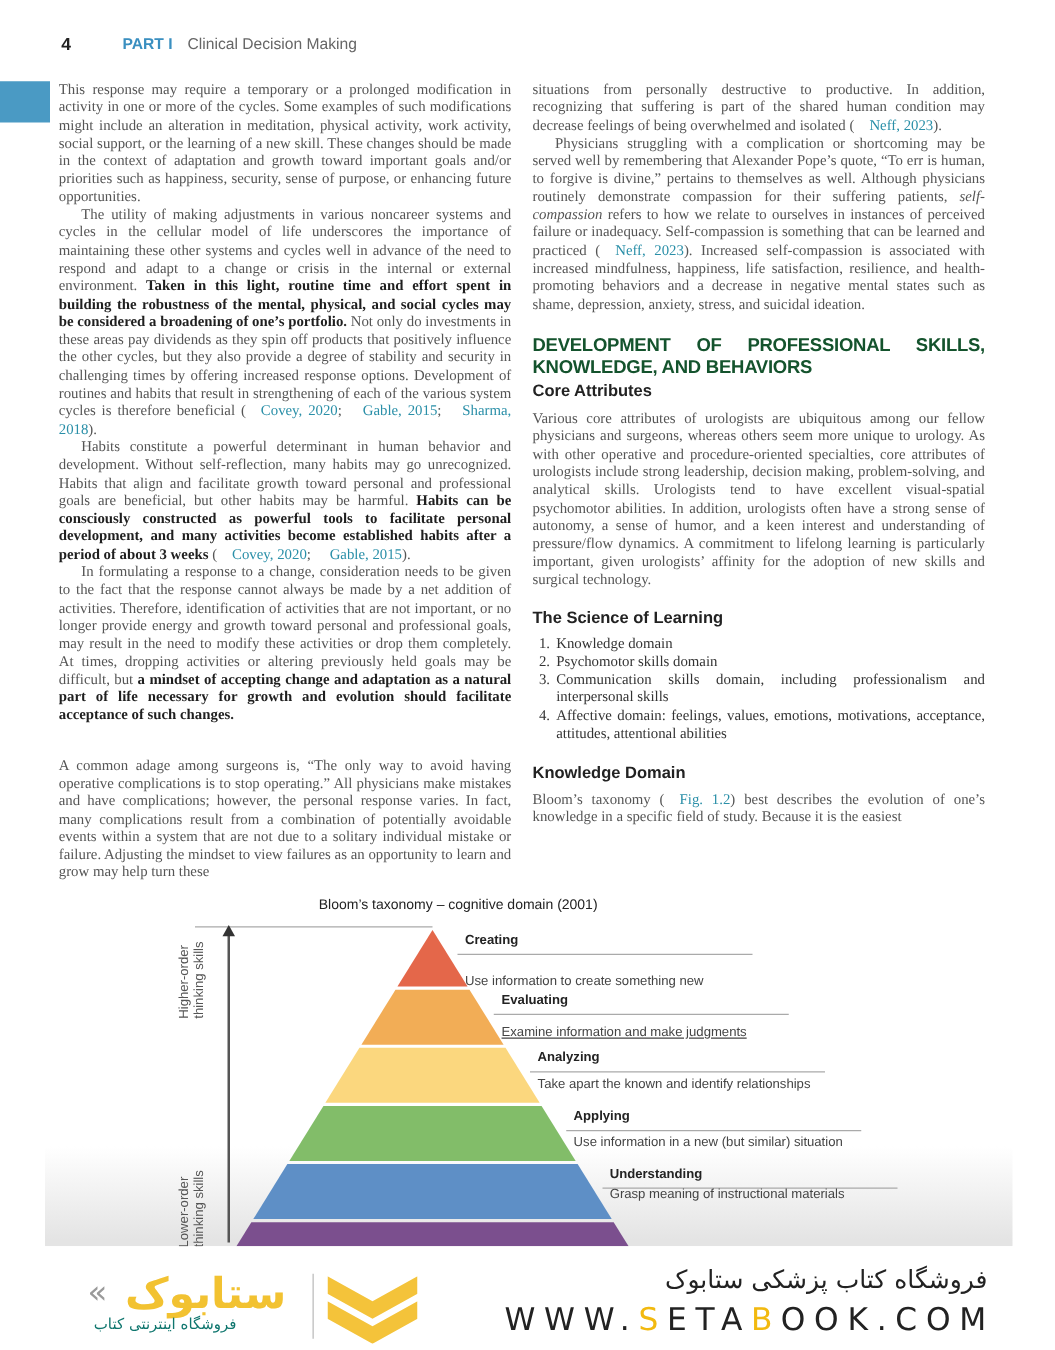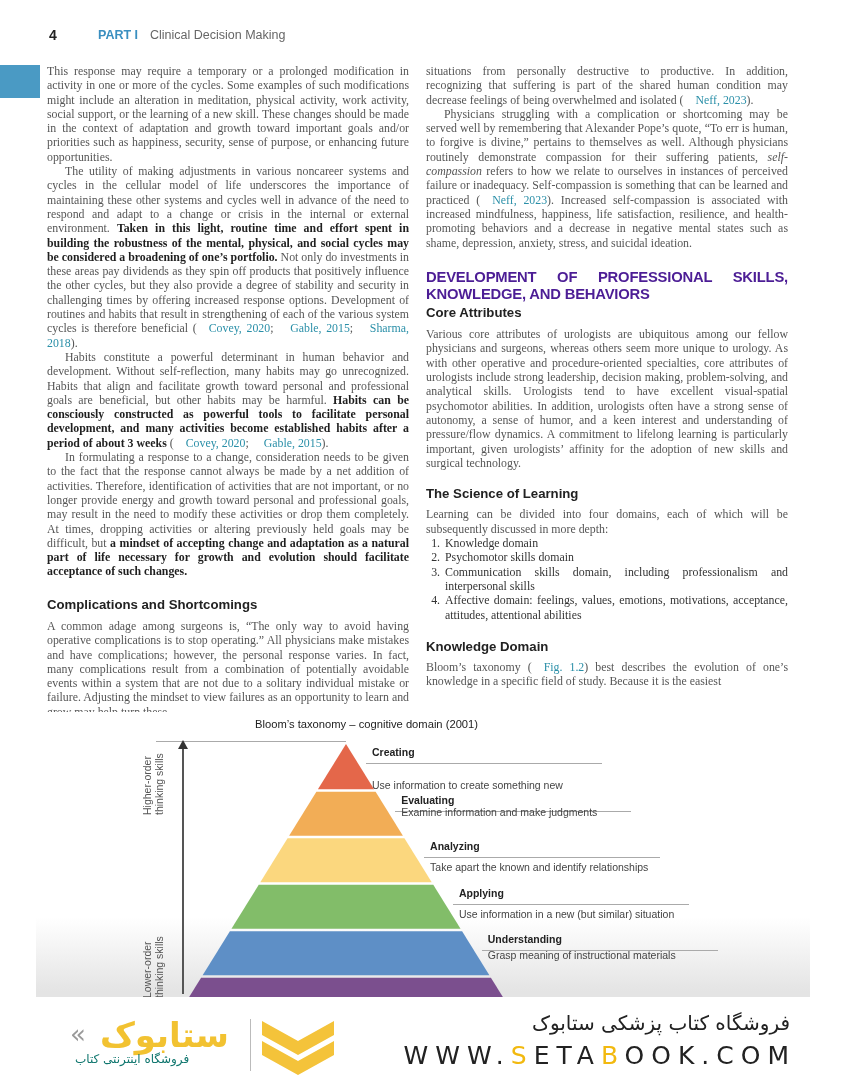--- a/index.html
+++ b/index.html
@@ -11,21 +11,21 @@
   .chap{position:absolute;left:101px;top:1px;font-size:12.5px;color:#666;white-space:nowrap;}
   .tab{position:absolute;left:0;top:65px;width:40px;height:33px;background:#4a9ac4;}
   .col{position:absolute;top:64px;width:362px;font-size:11.85px;line-height:14.3px;text-align:justify;hyphens:none;}
   .colL{left:47px;}
   .colR{left:426px;top:64px;}
   .col p{margin:0;}
   .ind{text-indent:18px;}
   .b{color:#1f1f1f;font-weight:bold;font-family:"Liberation Serif",serif;}
   .cite{color:#2a8fa8;padding-left:12px;}
   .h2{font-family:"Liberation Sans","DejaVu Sans",sans-serif;font-size:13.2px;font-weight:bold;color:#222;margin:0;}
-  .h1{font-family:"Liberation Sans","DejaVu Sans",sans-serif;font-size:14.8px;font-weight:bold;color:#4c1d95;line-height:17px;margin:0;letter-spacing:-0.2px;}
+  .h1{font-family:"Liberation Sans","DejaVu Sans",sans-serif;font-size:14.8px;font-weight:bold;color:#14532d;line-height:17px;margin:0;letter-spacing:-0.2px;}
   ol{margin:0;padding-left:17px;}
   ol li{padding-left:2px;color:#333;}
   
   .fig{position:absolute;left:36px;top:712px;width:774px;height:285px;
        background:linear-gradient(to bottom,#ffffff 0,#ffffff 205px,#e4e4e4 280px);}
   .figtitle{position:absolute;top:6px;left:219px;font-family:"Liberation Sans",sans-serif;font-size:11.2px;color:#222;}
   .topline{position:absolute;left:120px;top:29px;width:190px;height:1px;background:#aaa;}
   .axis{position:absolute;left:146px;top:34px;width:2px;height:248px;background:#555;}
   .arrowhead{position:absolute;left:142px;top:28px;width:0;height:0;border-left:5px solid transparent;border-right:5px solid transparent;border-bottom:9px solid #333;}
   .vlab{position:absolute;font-family:"Liberation Sans",sans-serif;font-size:10.5px;color:#555;line-height:12px;transform:rotate(-90deg);transform-origin:left top;white-space:nowrap;}
@@ -52,38 +52,36 @@
   <span class="chap">Clinical Decision Making</span>
 </div>
 <div class="tab"></div>
 
 <div class="col colL">
   <p><span>This response may require a temporary or a prolonged modification in activity in one or more of the cycles. Some examples of such modifications might include an alteration in meditation, physical activity, work activity, social support, or the learning of a new skill. These changes should be made in the context of adaptation and growth toward important goals and/or priorities such as happiness, security, sense of purpose, or enhancing future opportunities.</span></p>
   <p class="ind"><span>The utility of making adjustments in various noncareer systems and cycles in the cellular model of life underscores the importance of maintaining these other systems and cycles well in advance of the need to respond and adapt to a change or crisis in the internal or external environment. </span><span class="b">Taken in this light, routine time and effort spent in building the robustness of the mental, physical, and social cycles may be considered a broadening of one’s portfolio.</span><span> Not only do investments in these areas pay dividends as they spin off products that positively influence the other cycles, but they also provide a degree of stability and security in challenging times by offering increased response options. Development of routines and habits that result in strengthening of each of the various system cycles is therefore beneficial (</span><a class="cite">Covey, 2020</a>; <a class="cite">Gable, 2015</a>; <a class="cite">Sharma, 2018</a><span>).</span></p>
   <p class="ind"><span>Habits constitute a powerful determinant in human behavior and development. Without self-reflection, many habits may go unrecognized. Habits that align and facilitate growth toward personal and professional goals are beneficial, but other habits may be harmful. </span><span class="b">Habits can be consciously constructed as powerful tools to facilitate personal development, and many activities become established habits after a period of about 3 weeks</span> (<a class="cite">Covey, 2020</a>; <a class="cite">Gable, 2015</a>).</p>
   <p class="ind"><span>In formulating a response to a change, consideration needs to be given to the fact that the response cannot always be made by a net addition of activities. Therefore, identification of activities that are not important, or no longer provide energy and growth toward personal and professional goals, may result in the need to modify these activities or drop them completely. At times, dropping activities or altering previously held goals may be difficult, but </span><span class="b">a mindset of accepting change and adaptation as a natural part of life necessary for growth and evolution should facilitate acceptance of such changes.</span></p>
   <div style="height:19px"></div>
-  <p class="h2">Complications and Shortcomings</p>
   <div style="height:7px"></div>
   <p><span>A common adage among surgeons is, “The only way to avoid having operative complications is to stop operating.” All physicians make mistakes and have complications; however, the personal response varies. In fact, many complications result from a combination of potentially avoidable events within a system that are not due to a solitary individual mistake or failure. Adjusting the mindset to view failures as an opportunity to learn and grow may help turn these</span></p>
 </div>
 
 <div class="col colR">
   <p><span>situations from personally destructive to productive. In addition, recognizing that suffering is part of the shared human condition may decrease feelings of being overwhelmed and isolated (</span><a class="cite">Neff, 2023</a><span>).</span></p>
   <p class="ind"><span>Physicians struggling with a complication or shortcoming may be served well by remembering that Alexander Pope’s quote, “To err is human, to forgive is divine,” pertains to themselves as well. Although physicians routinely demonstrate compassion for their suffering patients, </span><i>self-compassion</i><span> refers to how we relate to ourselves in instances of perceived failure or inadequacy. Self-compassion is something that can be learned and practiced (</span><a class="cite">Neff, 2023</a><span>). Increased self-compassion is associated with increased mindfulness, happiness, life satisfaction, resilience, and health-promoting behaviors and a decrease in negative mental states such as shame, depression, anxiety, stress, and suicidal ideation.</span></p>
   <div style="height:19px"></div>
   <p class="h1">DEVELOPMENT OF PROFESSIONAL SKILLS, KNOWLEDGE, AND BEHAVIORS</p>
   <div style="height:3px"></div>
   <p class="h2">Core Attributes</p>
   <div style="height:7px"></div>
   <p><span>Various core attributes of urologists are ubiquitous among our fellow physicians and surgeons, whereas others seem more unique to urology. As with other operative and procedure-oriented specialties, core attributes of urologists include strong leadership, decision making, problem-solving, and analytical skills. Urologists tend to have excellent visual-spatial psychomotor abilities. In addition, urologists often have a strong sense of autonomy, a sense of humor, and a keen interest and understanding of pressure/flow dynamics. A commitment to lifelong learning is particularly important, given urologists’ affinity for the adoption of new skills and surgical technology.</span></p>
   <div style="height:17px"></div>
   <p class="h2">The Science of Learning</p>
   <div style="height:6px"></div>
-  <p><span>Learning can be divided into four domains, each of which will be subsequently discussed in more depth:</span></p>
   <ol>
     <li>Knowledge domain</li>
     <li>Psychomotor skills domain</li>
     <li>Communication skills domain, including professionalism and interpersonal skills</li>
     <li>Affective domain: feelings, values, emotions, motivations, acceptance, attitudes, attentional abilities</li>
   </ol>
   <div style="height:18px"></div>
   <p class="h2">Knowledge Domain</p>
   <div style="height:6px"></div>
   <p><span>Bloom’s taxonomy (</span><a class="cite">Fig. 1.2</a><span>) best describes the evolution of one’s knowledge in a specific field of study. Because it is the easiest</span></p>
@@ -109,21 +107,21 @@
       <polygon points="222.735,172.75 397.265,172.75 424.545,216.75 195.45499999999998,216.75" fill="#82bd69"></polygon>
       <polygon points="193.905,219.25 426.095,219.25 453.375,263.25 166.625,263.25" fill="#5e8fc6"></polygon>
       <polygon points="165.075,265.75 454.925,265.75 482.20500000000004,309.75 137.795,309.75" fill="#7b4f8e"></polygon>
     </svg>
   <div id="levels-layer">
       <div class="lvl-name" style="left: 336.027px; top: 34px;">Creating</div>
       <div class="lvl-line" style="left: 330.027px; top: 51px; width: 236px;"></div>
       <div class="lvl-desc" style="left: 336.027px; top: 47px; margin-top: 20px;">Use information to create something new</div>
       <div class="lvl-name" style="left: 365.245px; top: 81.75px;">Evaluating</div>
       <div class="lvl-line" style="left: 359.245px; top: 98.75px; width: 236px;"></div>
-      <div class="lvl-desc" style="left: 365.245px; top: 94px;">Examine information and make judgments</div>
+      <div class="lvl-desc" style="left: 365.245px; top: 108px; text-decoration: underline;">Examine information and make judgments</div>
       <div class="lvl-name" style="left: 394.075px; top: 128.25px;">Analyzing</div>
       <div class="lvl-line" style="left: 388.075px; top: 145.25px; width: 236px;"></div>
       <div class="lvl-desc" style="left: 394.075px; top: 149.25px;">Take apart the known and identify relationships</div>
       <div class="lvl-name" style="left: 422.905px; top: 174.75px;">Applying</div>
       <div class="lvl-line" style="left: 416.905px; top: 191.75px; width: 236px;"></div>
       <div class="lvl-desc" style="left: 422.905px; top: 195.75px;">Use information in a new (but similar) situation</div>
       <div class="lvl-name" style="left: 451.735px; top: 221.25px;">Understanding</div>
       <div class="lvl-line" style="left: 445.735px; top: 238.25px; width: 236px;"></div>
       <div class="lvl-desc" style="left: 451.735px; top: 237px;">Grasp meaning of instructional materials</div>
       <div class="lvl-name" style="left: 480.565px; top: 267.75px; margin-top: 28px;">Remembering</div>

